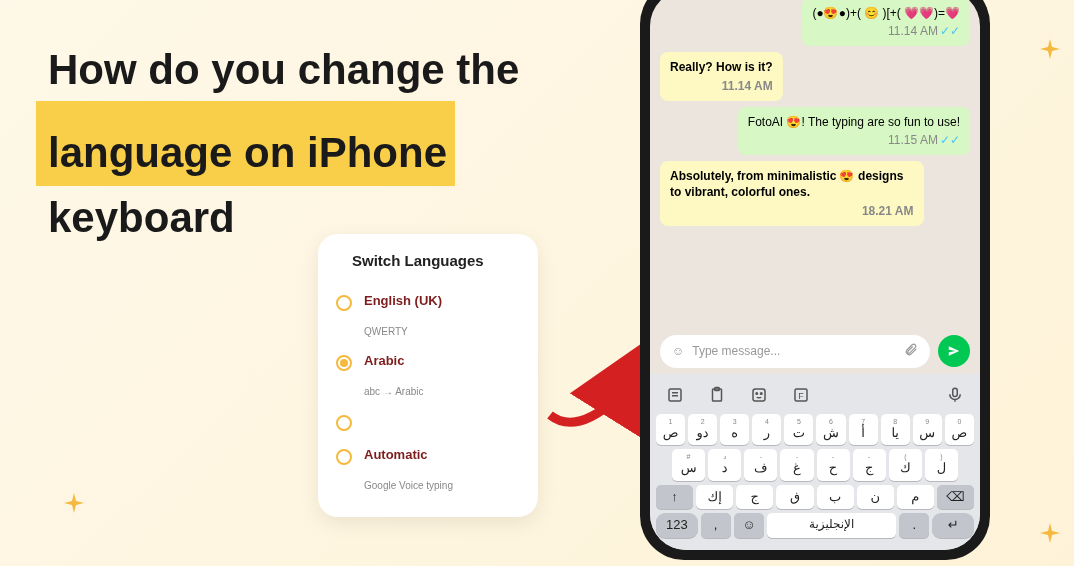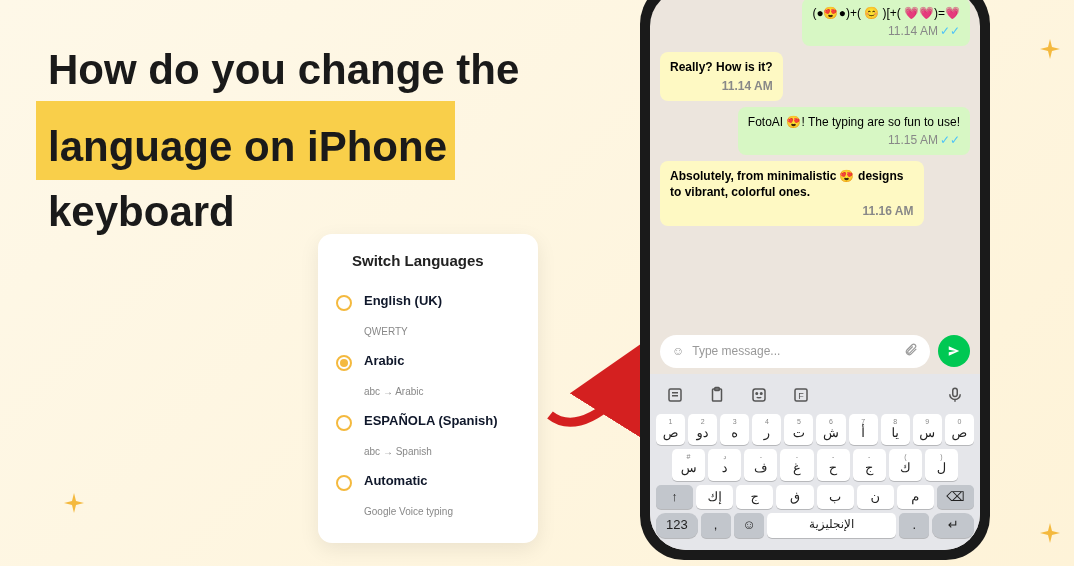--- a/index.html
+++ b/index.html
@@ -25,33 +25,33 @@
   position: absolute;
   left: 48px;
   top: 38px;
   font-size: 42px;
   font-weight: 800;
   line-height: 1.5;
   color: #1a1a1a;
 }
 .headline .hl-line2 {
   background: #f9cf4a;
-  padding: 14px 8px 2px 0;
+  padding: 20px 8px 2px 0;
   margin-left: -12px;
   padding-left: 12px;
   display: inline-block;
 }
 
 .lang-card {
   position: absolute;
   left: 318px;
   top: 234px;
   width: 220px;
   background: #fff;
-  border-radius: 14px;
+  border-radius: 20px;
   box-shadow: 0 6px 20px rgba(0,0,0,0.08);
   padding: 18px;
 }
 .lang-title {
   font-size: 15px;
   font-weight: 700;
   color: #222;
   margin-bottom: 16px;
   padding-left: 16px;
 }
@@ -75,21 +75,21 @@
 .radio.selected::after {
   content: "";
   width: 8px;
   height: 8px;
   background: #f4b93e;
   border-radius: 50%;
 }
 .lang-name {
   font-size: 13px;
   font-weight: 700;
-  color: #0f172a;
+  color: #7f1d1d;
 }
 .lang-sub {
   font-size: 10px;
   color: #888;
   margin-top: 18px;
 }
 
 .arrow {
   position: absolute;
   left: 540px;
@@ -267,24 +267,20 @@
       </div>
       <div class="lang-item">
         <div class="radio selected"></div>
     <div>
       <div class="lang-name">Arabic</div>
       <div class="lang-sub">abc → Arabic</div>
     </div>
       </div>
       <div class="lang-item">
         <div class="radio "></div>
-    <div>
-      <div class="lang-name">ESPAÑOLA (Spanish)</div>
-      <div class="lang-sub">abc → Spanish</div>
-    </div>
       </div>
       <div class="lang-item">
         <div class="radio "></div>
     <div>
       <div class="lang-name">Automatic</div>
       <div class="lang-sub">Google Voice typing</div>
     </div>
       </div>
     </div>
 </div>
@@ -308,21 +304,21 @@
         <div class="msg in">
           <div>Really? How is it?</div>
     <div class="msg-time">11.14 AM</div>
         </div>
         <div class="msg out">
           <div>FotoAI 😍! The typing are so fun to use!</div>
     <div class="msg-time">11.15 AM<span class="ticks">✓✓</span></div>
         </div>
         <div class="msg in">
           <div>Absolutely, from minimalistic 😍 designs to vibrant, colorful ones.</div>
-    <div class="msg-time">11.16 AM</div>
+    <div class="msg-time">18.21 AM</div>
         </div>
       </div>
 
     <div class="input-bar">
       <div class="input-field">
         <span>☺</span>
         <span>Type message...</span>
         <span style="margin-left:auto;color:#999">
           <svg width="14" height="14" viewBox="0 0 24 24" fill="none" stroke="currentColor" stroke-width="2">
               <path d="M21 10l-9 9a5 5 0 01-7-7l9-9a3.5 3.5 0 015 5l-9 9a2 2 0 01-3-3l8-8"></path>

